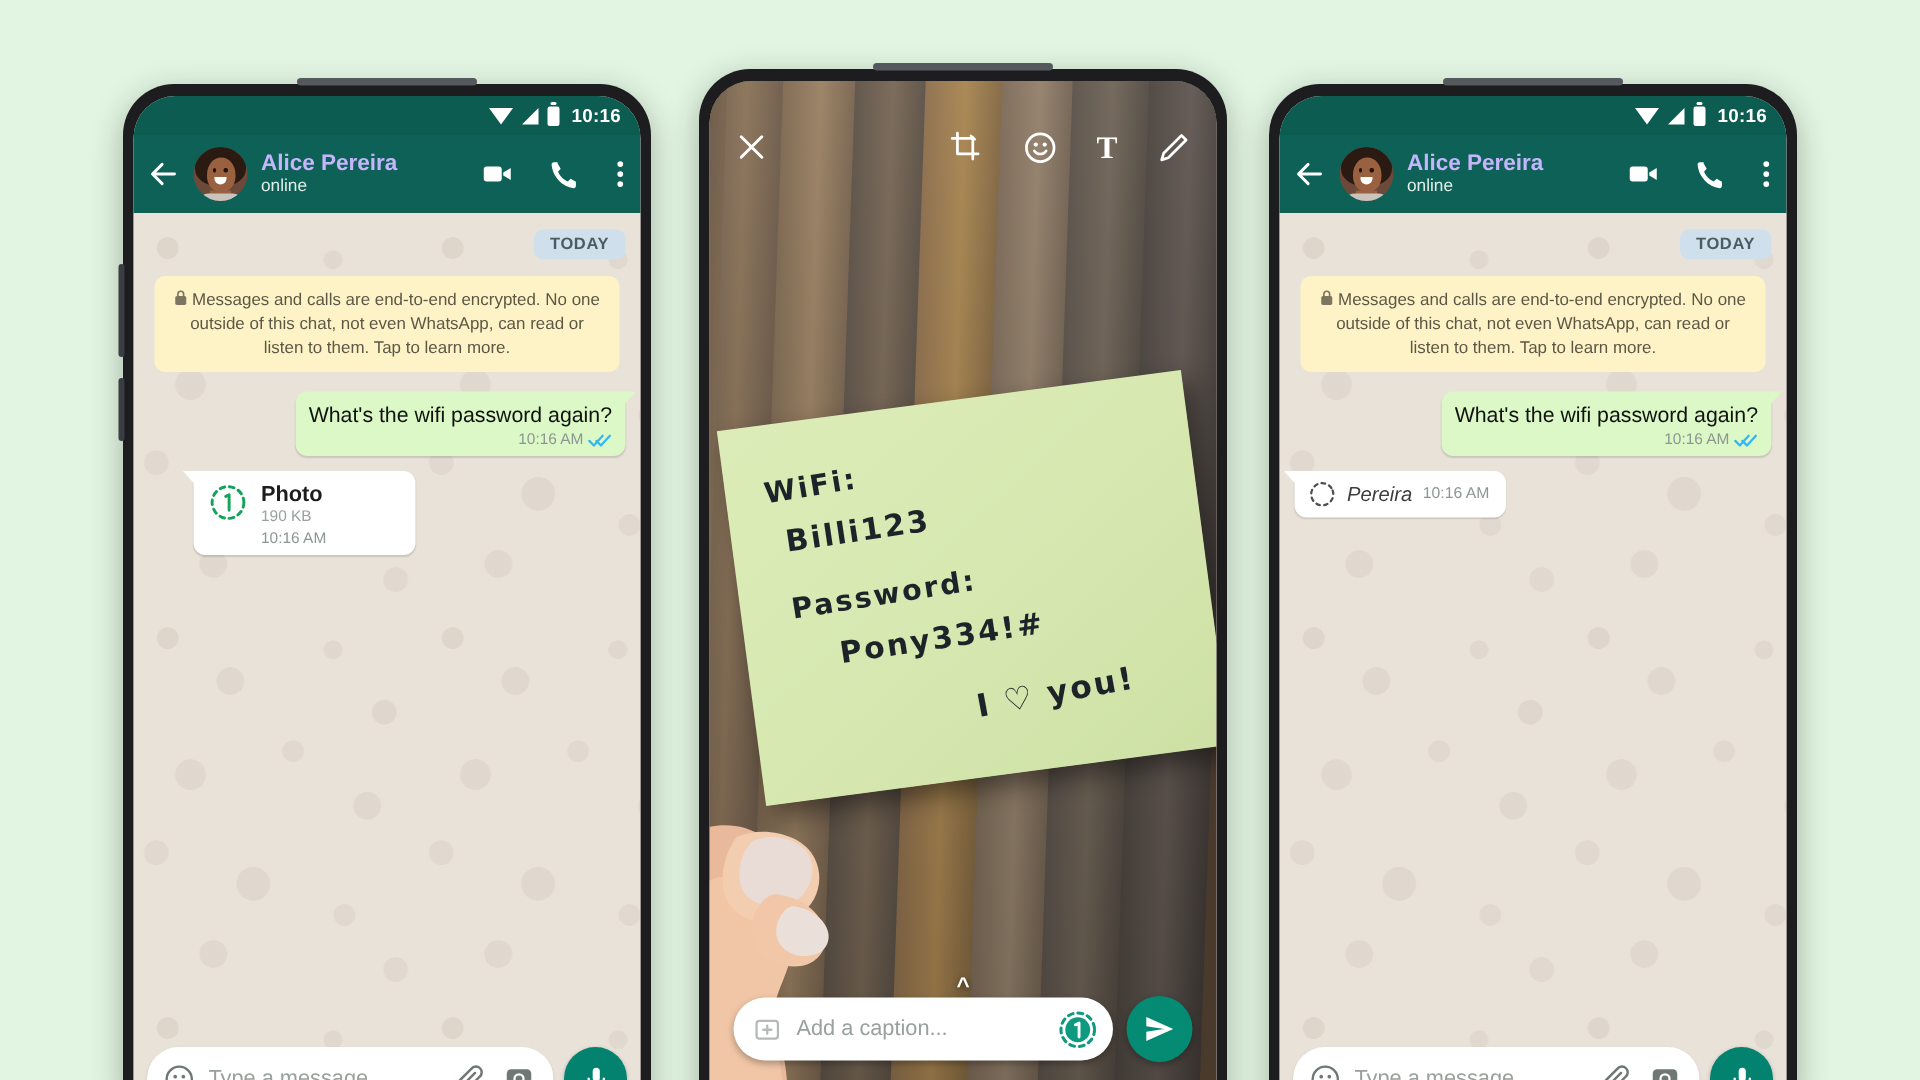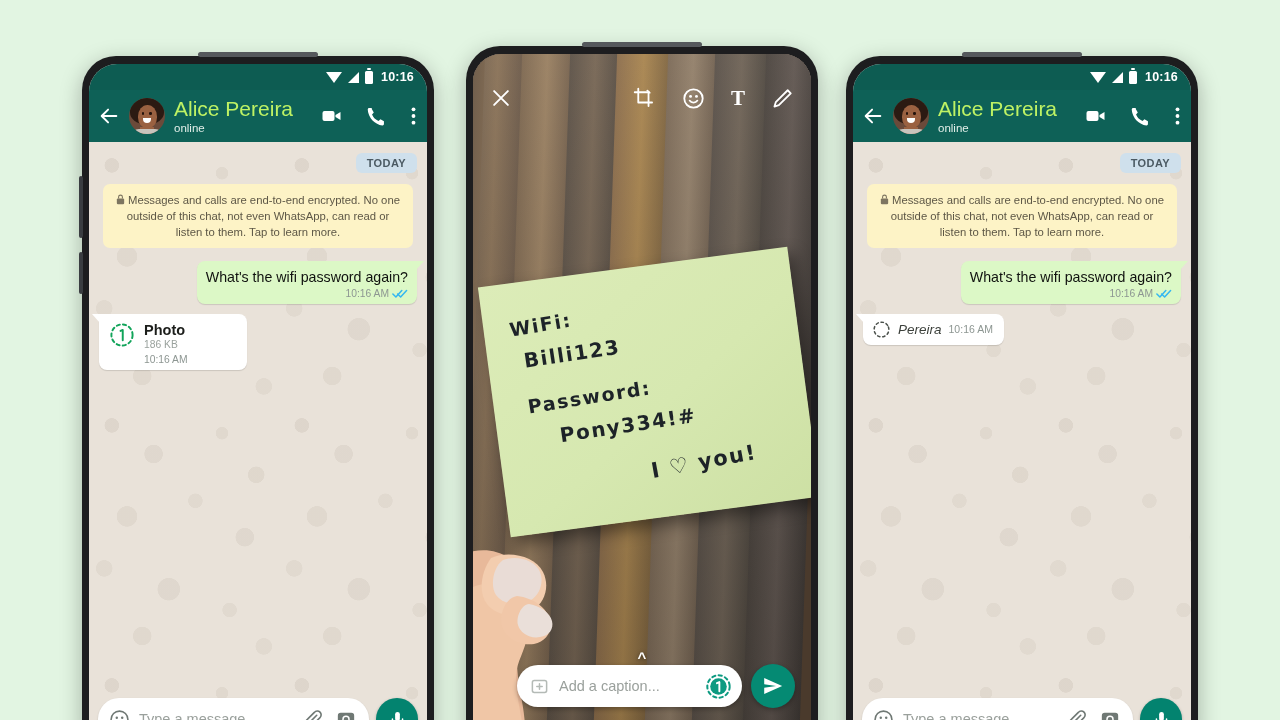--- a/index.html
+++ b/index.html
@@ -84,21 +84,21 @@
     position: absolute; left: 8.5px; top: 7px; width: 19px; height: 23px;
     border-radius: 50% 50% 46% 46%; background: #9a6141;
   }
   .av-eye { position:absolute; width:2.6px;height:2.6px;border-radius:50%;background:#24130c; top:14px;}
   .av-eye.l{left:12.5px;} .av-eye.r{left:20px;}
   .av-smile{position:absolute;left:14px;top:19.5px;width:8px;height:5px;border-radius:0 0 8px 8px;background:#fff;}
   .av-neck{position:absolute;left:11px;top:29px;width:14px;height:8px;background:#9a6141;}
   .av-shirt{position:absolute;left:2px;top:31px;width:32px;height:8px;border-radius:8px 8px 0 0;background:#c9c4bd;}
 
   .names { flex: 1 1 auto; min-width: 0; line-height: 1.12; }
-  .cname { color: #bef264; font-size: 21px; font-weight: normal; }
+  .cname { color: #c4b5fd; font-size: 15px; font-weight: bold; }
   .cstat { color: #e2efe9; font-size: 11.5px; margin-top: 1px; }
   .hicon { flex: 0 0 auto; }
 
   
   .chatbody {
     position: absolute; left: 0; right: 0; top: 78px; bottom: 0;
     background-color: #e9e2d9;
     background-image:
       radial-gradient(circle at 12% 9%, rgba(170,158,142,.18) 0 7px, transparent 7.5px),
       radial-gradient(circle at 34% 20%, rgba(170,158,142,.15) 0 9px, transparent 9.5px),
@@ -131,21 +131,21 @@
 
   .row { display: flex; margin-bottom: 10px; }
   .row.out { justify-content: flex-end; text-align: right; }
   .row.in  { justify-content: flex-start; }
 
   .bubble {
     max-width: 78%; border-radius: 8px; padding: 7px 9px 5px;
     position: relative; box-shadow: 0 1px 1px rgba(0,0,0,.13);
   }
   .bubble.out { background: #dcf8c6; border-top-right-radius: 0; }
-  .bubble.in  { background: #fff; border-top-left-radius: 0; }
+  .bubble.in  { background: #fff; border-top-left-radius: 0; margin-left: 30px; }
   .bubble.out::after {
     content:""; position:absolute; right:-7px; top:0;
     border-top: 0 solid transparent; border-bottom: 9px solid transparent;
     border-left: 8px solid #dcf8c6;
   }
   .bubble.in::after {
     content:""; position:absolute; left:-7px; top:0;
     border-top: 0 solid transparent; border-bottom: 9px solid transparent;
     border-right: 8px solid #fff;
   }
@@ -220,21 +220,21 @@
   .filters {
     position: absolute; left: 0; right: 0; bottom: 88px;
     text-align: center; color: #fff;
     text-shadow: 0 1px 4px rgba(0,0,0,.6);
   }
   .filters .chev { font-size: 15px; line-height: 9px; font-weight: bold; }
   .filters .flabel { font-size: 13.5px; margin-top: 3px; }
 
   .capbar {
     position: absolute; left: 0; right: 0; bottom: 42px;
-    display: flex; align-items: center; gap: 9px; padding: 0 16px; margin-left: 28px;
+    display: flex; align-items: center; gap: 9px; padding: 0 16px;
   }
   .cappill {
     flex: 1 1 auto; height: 42px; background: #fff; border-radius: 22px;
     display: flex; align-items: center; gap: 10px; padding: 0 10px 0 13px;
     box-shadow: 0 2px 5px rgba(0,0,0,.3);
   }
   .capph { flex: 1 1 auto; font-size: 14.5px; color: #9aa09c; }
   .sendbtn {
     width: 44px; height: 44px; border-radius: 50%; background: #058a73;
     display: flex; align-items: center; justify-content: center; flex: 0 0 auto;
@@ -314,21 +314,21 @@
       </div>
 
       <div class="row in">
         <div class="bubble in vobubble">
           <svg width="26" height="26" viewBox="0 0 28 28">
             <circle cx="14" cy="14" r="11.4" fill="none" stroke="#11a45a" stroke-width="2.1" stroke-dasharray="3.4 3.4" stroke-linecap="round"></circle>
             <path d="M12.4 9.6l2.4-1.1v11.1" fill="none" stroke="#11a45a" stroke-width="2.1" stroke-linecap="round" stroke-linejoin="round"></path>
           </svg>
           <div class="votext">
             <div class="votitle">Photo</div>
-            <div class="vosize">186 KB</div>
+            <div class="vosize">190 KB</div>
             <div class="vo-meta">10:16 AM</div>
           </div>
         </div>
       </div>
     </div>
 
     <div class="inputbar">
       <div class="inputpill">
         <svg width="21" height="21" viewBox="0 0 24 24">
           <circle cx="12" cy="12" r="9.6" fill="none" stroke="#6f7874" stroke-width="1.8"></circle>

